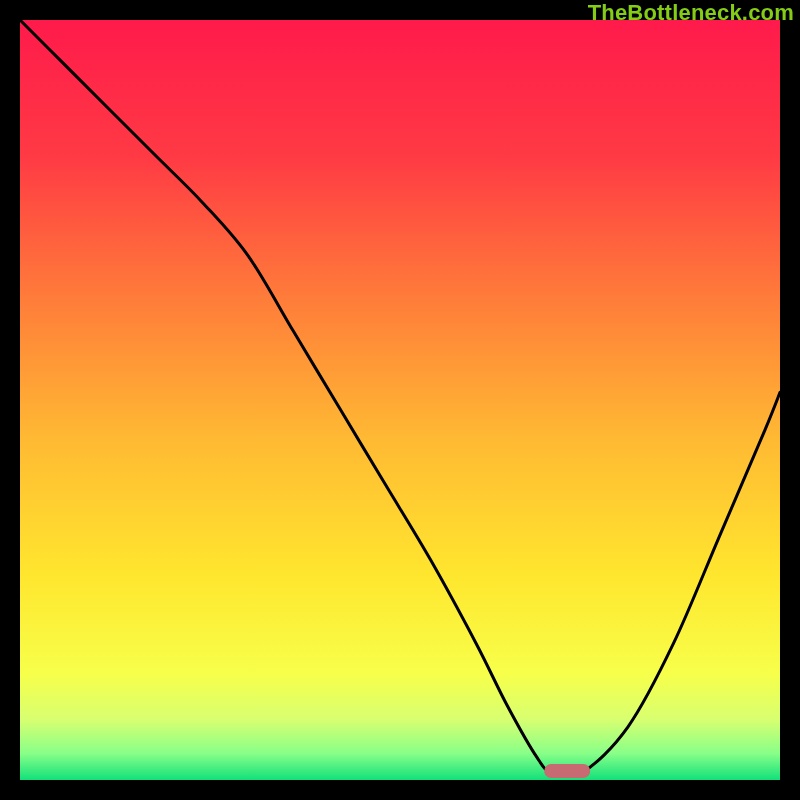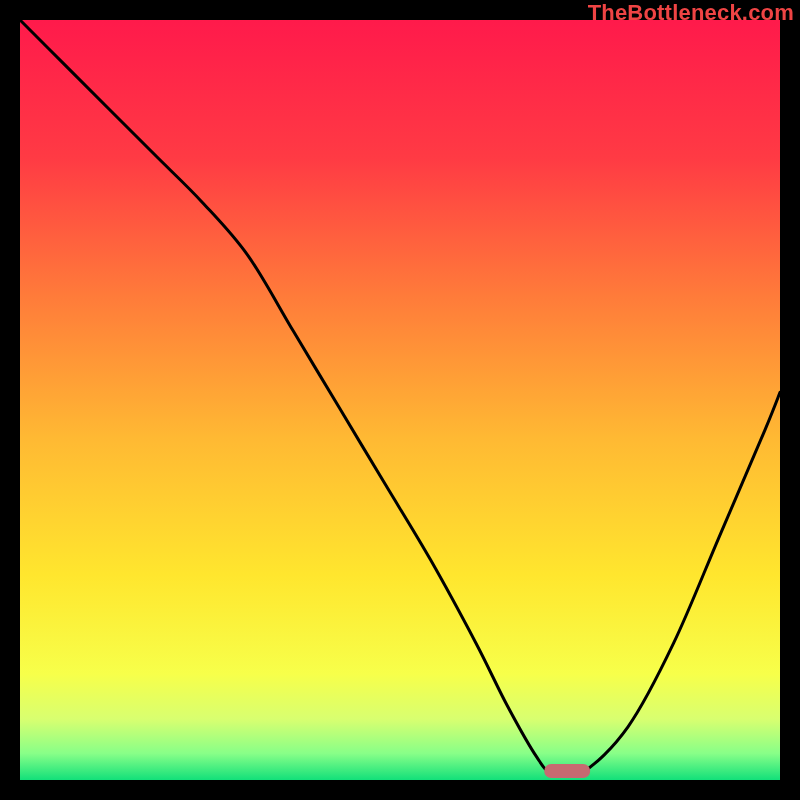--- a/index.html
+++ b/index.html
@@ -31,21 +31,21 @@
     width: 760px;
     height: 760px;
   }
   .watermark {
     position: absolute;
     top: 0;
     right: 6px;
     font-family: Arial, Helvetica, sans-serif;
     font-size: 22px;
     font-weight: 600;
-    color: #ef4444;
+    color: #84cc16;
     letter-spacing: 0.2px;
     user-select: none;
   }
   .marker {
     position: absolute;
     height: 14px;
     border-radius: 7px;
     background: #c76a71;
     transform: translate(-50%, -50%);
   }

